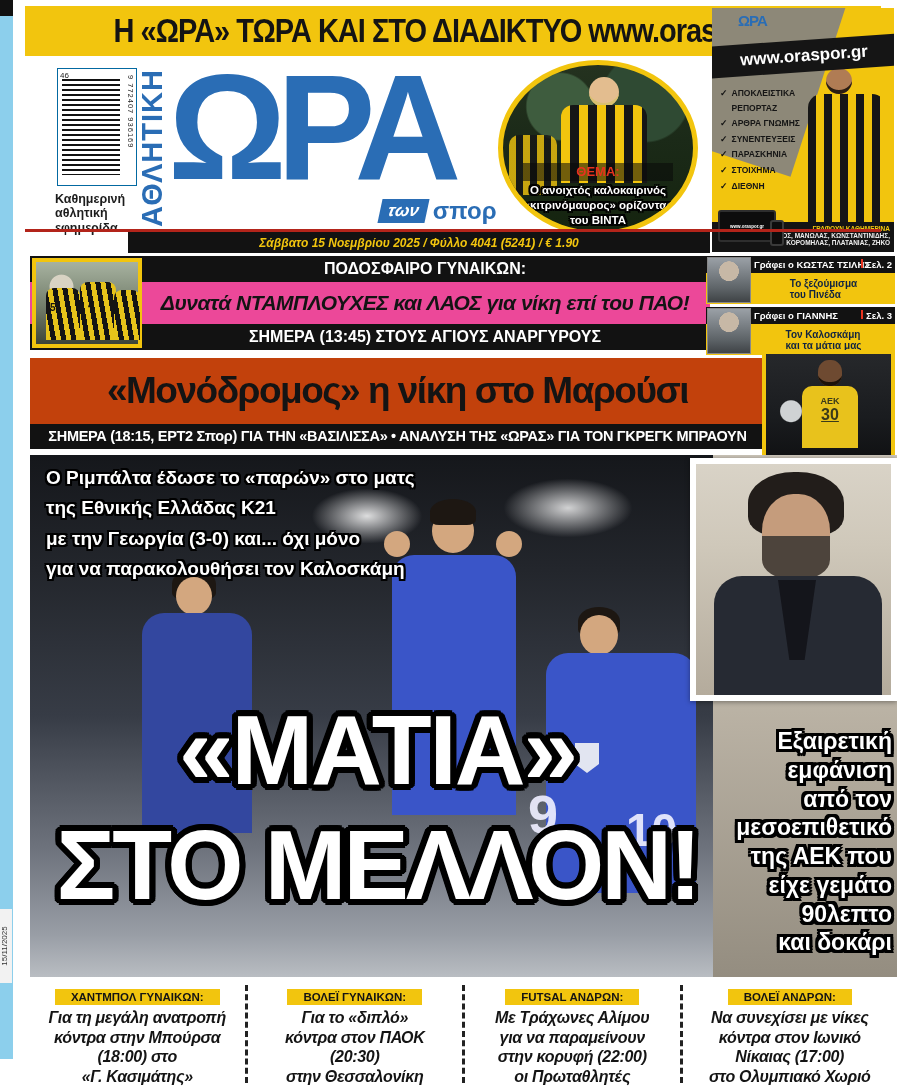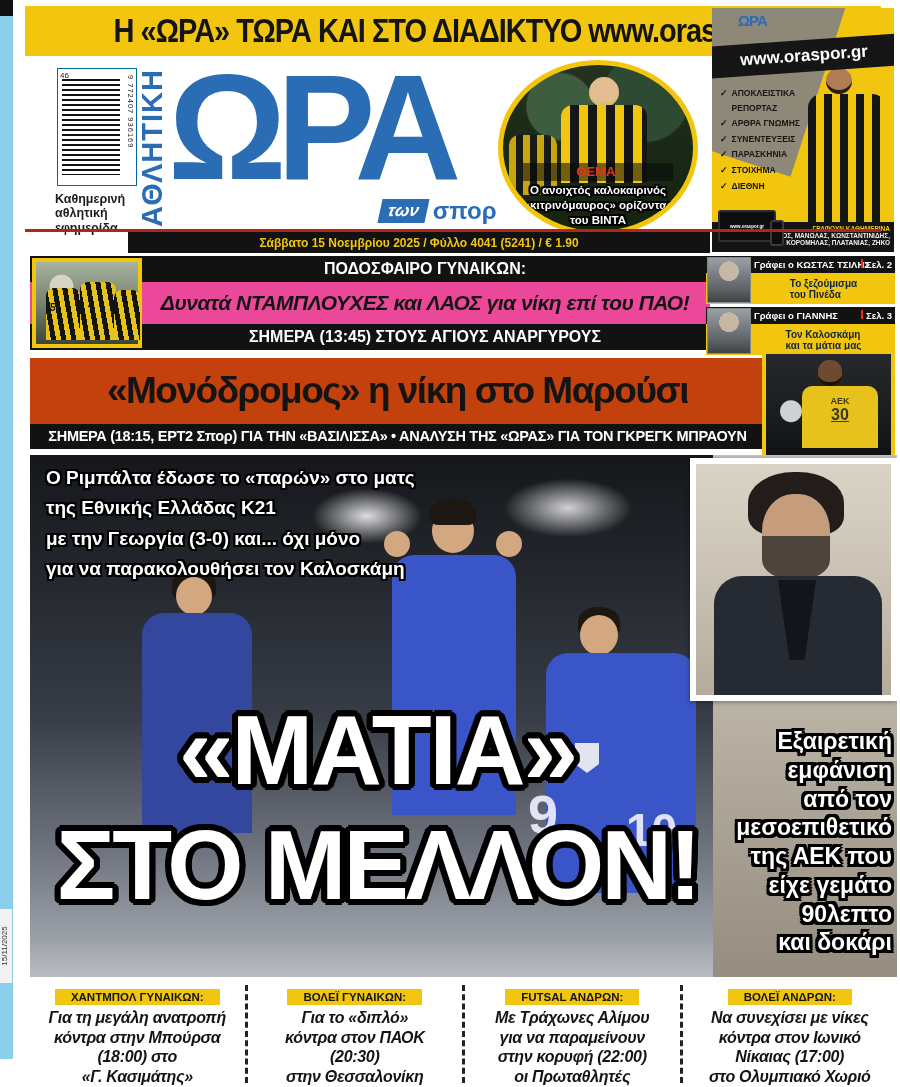--- a/index.html
+++ b/index.html
@@ -109,21 +109,21 @@
     background:#0d0d0d; border:2px solid #2e2e2e; border-radius:3px;
     display:flex; align-items:center; justify-content:center; }
   #promo .laptop span { color:#fff; font-size:4.5px; font-weight:700; }
   #promo .phone { position:absolute; left:58px; bottom:6px; width:14px; height:26px;
     background:#0d0d0d; border:2px solid #3a3a3a; border-radius:3px; }
 
   
   #redline { left:25px; top:229px; width:856px; height:3px; background:#b3241a; }
   #issue-strip { left:128px; top:232px; width:582px; height:21px; background:#121212;
     color:#f2c50e; font-weight:800; font-size:12px; display:flex; align-items:center;
-    justify-content:center; }
+    justify-content:center;font-style:italic; }
 
   
   #women { left:30px; top:256px; width:680px; height:94px; }
   #women .r1 { height:26px; background:#121212; color:#fff; font-weight:700;
     font-size:16px; line-height:26px; text-align:center; padding-left:110px; }
   #women .r2 { height:42px; background:#ec4899; color:#141414; font-weight:800;
     font-style:italic; font-size:21px; line-height:42px; text-align:center;
     padding-left:110px; letter-spacing:-0.5px; }
   #women .r3 { height:26px; background:#121212; color:#fff; font-weight:800;
     font-size:16px; line-height:26px; text-align:center; padding-left:110px; }
@@ -162,21 +162,21 @@
     transform-origin:center; }
   #bball .sub { height:25px; background:#121212; color:#fff; font-weight:800;
     font-size:14.5px; line-height:25px; text-align:center; letter-spacing:-0.3px; }
   #bball-photo { left:762px; top:350px; width:133px; height:112px;
     border:4px solid #f2c50e;
     background:
       radial-gradient(circle at 20% 55%, #cfd2d4 0 9%, transparent 10%),
       linear-gradient(180deg,#26282b 0%, #1a1c1f 60%, #101113 100%); }
   #bball-photo .head { position:absolute; left:52px; top:6px; width:24px; height:26px;
     border-radius:45%; background:#6e4a31; box-shadow:0 -6px 0 -2px #1c120a inset; }
-  #bball-photo .jersey { position:absolute; left:36px; top:32px; width:76px; height:62px;
+  #bball-photo .jersey { position:absolute; left:36px; top:32px; width:56px; height:62px;
     border-radius:10px 10px 0 0; background:#e8c21c; text-align:center; }
   #bball-photo .jersey .tm { font-size:9px; font-weight:800; color:#3a3a1a; margin-top:10px; }
   #bball-photo .jersey .no { font-size:16px; font-weight:800; color:#3a3a1a;text-decoration:underline; }
 
   
   #main { left:30px; top:455px; width:867px; height:522px; overflow:hidden;
     background:linear-gradient(180deg,#15171b 0%, #23262c 22%, #373c46 50%,
       #6f747e 76%, #999ea6 92%, #b9bdc2 100%); }
   #main .right-band { position:absolute; left:683px; right:0; top:0; bottom:0;
     background:linear-gradient(180deg,#cdc6ba 0%, #bdb5a7 45%, #948d80 100%); }

